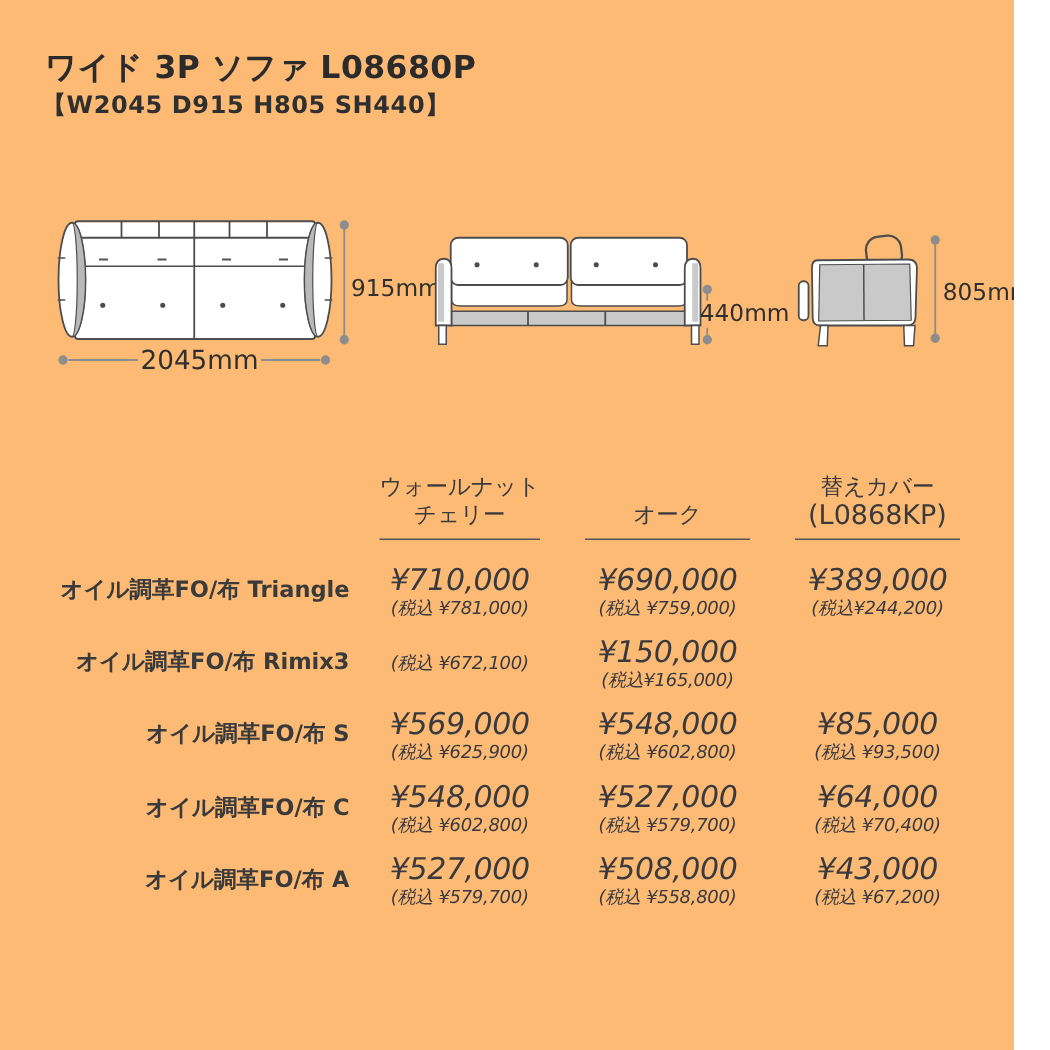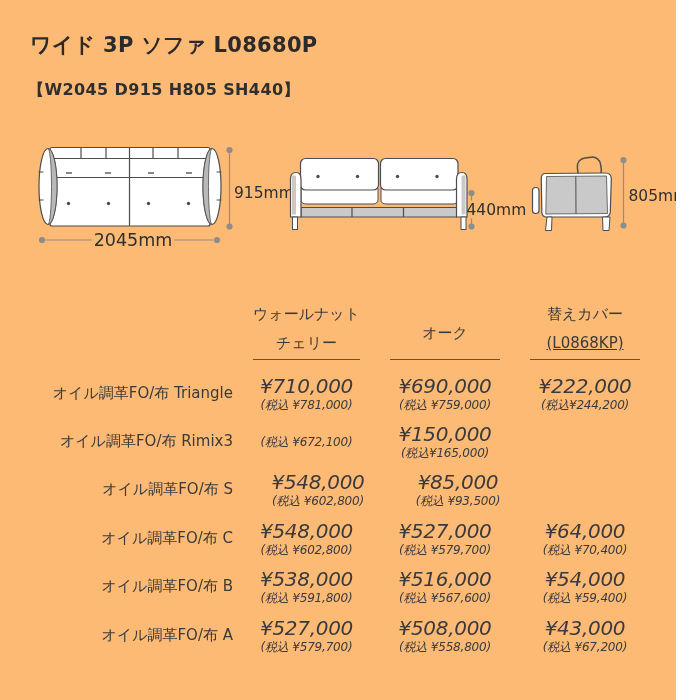--- a/index.html
+++ b/index.html
@@ -5,38 +5,38 @@
   html,body { margin:0; padding:0; background:#fff; }
   .page {
     position:relative; width:676px; height:700px; background:#fdba74;
     font-family:"DejaVu Sans","Liberation Sans",sans-serif;
     color:#333; overflow:hidden;
   }
   
   .title { position:absolute; left:30px; top:33px; font-size:21px; line-height:24px;
            color:#2b2b2b; font-weight:600; letter-spacing:0.3px; white-space:nowrap; }
   .title .code { font-weight:800; margin-left:7px; }
-  .size-spec { position:absolute; left:28px; top:80px; font-size:16px; line-height:20px;
+  .size-spec { position:absolute; left:28px; top:60px; font-size:16px; line-height:20px;
                font-weight:600; color:#2f2f2f; letter-spacing:0.4px; white-space:nowrap; }
   
   svg.diagrams { position:absolute; left:0; top:130px; }
   svg.diagrams text { font-family:"DejaVu Sans","Liberation Sans",sans-serif; fill:#2f2f2f; }
   
   .price-table { position:absolute; left:0; top:310px; width:700px; color:#3a3a3e; }
   .thead, .trow { display:flex; }
   .thead { height:50px; }
   .tlabel { width:233px; display:flex; align-items:center; justify-content:flex-end;
-            text-align:left; font-size:15px; color:#3a3a3a; letter-spacing:0; white-space:nowrap; }
+            text-align:left; font-size:15px; color:#3a3a3a; letter-spacing:0; white-space:nowrap;font-weight:bold; }
   .th, .tcell { width:107px; margin-left:20px; }
   .th.c2, .tcell.c2, .th.c3, .tcell.c3 { width:110px; margin-left:30px; }
   .th { border-bottom:1.3px solid #555; display:flex; flex-direction:column;
         justify-content:flex-end; align-items:center; text-align:center;
-        padding-bottom:6px; font-size:15px; line-height:19px; color:#3a3a3a; white-space:nowrap;gap:10px; }
+        padding-bottom:6px; font-size:15px; line-height:19px; color:#3a3a3a; white-space:nowrap; }
   .th .hl { display:block; }
-  .th .hl.small { font-size:15px;text-decoration:underline; }
+  .th .hl.small { font-size:18px; }
   .tbody { margin-top:9px; }
   .trow { height:48.4px; align-items:center; }
   .tcell { text-align:center; display:flex; flex-direction:column; justify-content:center;font-style:italic; }
   .price { font-size:20px; line-height:22px; letter-spacing:-0.3px; white-space:nowrap; }
   .tax   { font-size:12px; line-height:14px; letter-spacing:-0.2px; margin-top:1px; white-space:nowrap; }
 </style>
 </head>
 <body>
 
 <div class="page">
@@ -188,38 +188,42 @@
         <div class="tlabel">オイル調革FO/布 Triangle</div>
         <div class="tcell c1">
           <div class="price">¥710,000</div>
           <div class="tax">(税込 ¥781,000)</div>
         </div>
         <div class="tcell c2">
           <div class="price">¥690,000</div>
           <div class="tax">(税込 ¥759,000)</div>
         </div>
         <div class="tcell c3">
-          <div class="price">¥222,000</div>
+          <div class="price">¥389,000</div>
           <div class="tax">(税込¥244,200)</div>
         </div>
       </div>
 
       <div class="trow">
         <div class="tlabel">オイル調革FO/布 Rimix3</div>
         <div class="tcell c1">
           <div class="tax">(税込 ¥672,100)</div>
         </div>
         <div class="tcell c3">
           <div class="price">¥150,000</div>
           <div class="tax">(税込¥165,000)</div>
         </div>
       </div>
 
       <div class="trow">
         <div class="tlabel">オイル調革FO/布 S</div>
+        <div class="tcell c1">
+          <div class="price">¥569,000</div>
+          <div class="tax">(税込 ¥625,900)</div>
+        </div>
         <div class="tcell c2">
           <div class="price">¥548,000</div>
           <div class="tax">(税込 ¥602,800)</div>
         </div>
         <div class="tcell c3">
           <div class="price">¥85,000</div>
           <div class="tax">(税込 ¥93,500)</div>
         </div>
       </div>
 
@@ -232,35 +236,20 @@
         <div class="tcell c2">
           <div class="price">¥527,000</div>
           <div class="tax">(税込 ¥579,700)</div>
         </div>
         <div class="tcell c3">
           <div class="price">¥64,000</div>
           <div class="tax">(税込 ¥70,400)</div>
         </div>
       </div>
 
-      <div class="trow">
-        <div class="tlabel">オイル調革FO/布 B</div>
-        <div class="tcell c1">
-          <div class="price">¥538,000</div>
-          <div class="tax">(税込 ¥591,800)</div>
-        </div>
-        <div class="tcell c2">
-          <div class="price">¥516,000</div>
-          <div class="tax">(税込 ¥567,600)</div>
-        </div>
-        <div class="tcell c3">
-          <div class="price">¥54,000</div>
-          <div class="tax">(税込 ¥59,400)</div>
-        </div>
-      </div>
 
       <div class="trow">
         <div class="tlabel">オイル調革FO/布 A</div>
         <div class="tcell c1">
           <div class="price">¥527,000</div>
           <div class="tax">(税込 ¥579,700)</div>
         </div>
         <div class="tcell c2">
           <div class="price">¥508,000</div>
           <div class="tax">(税込 ¥558,800)</div>

